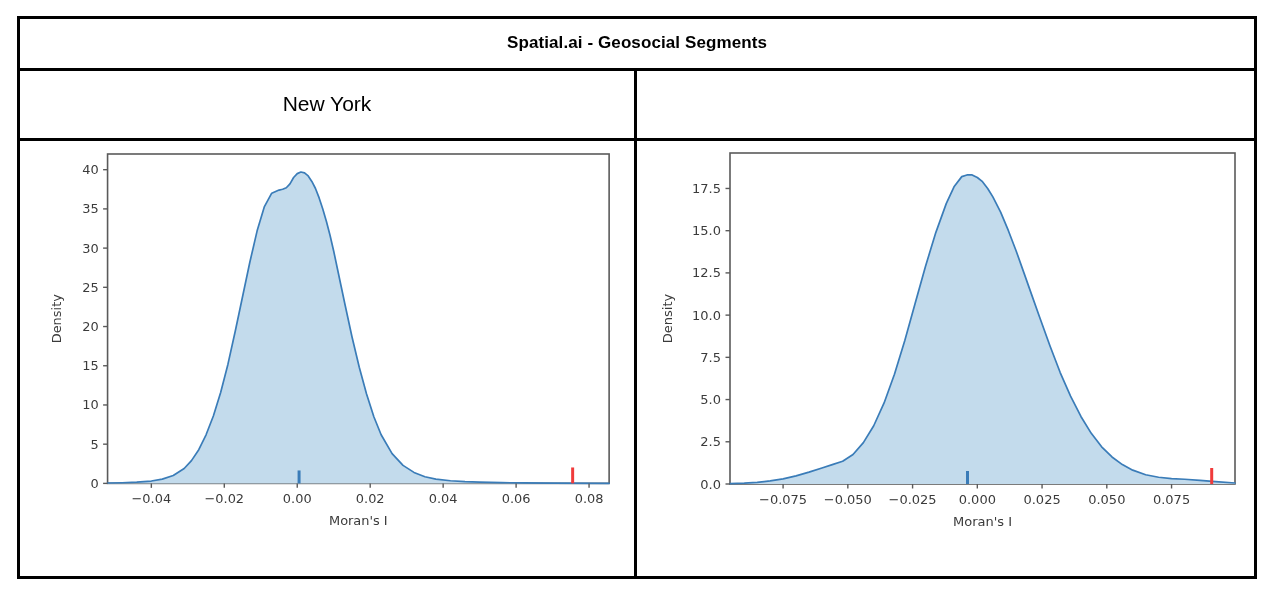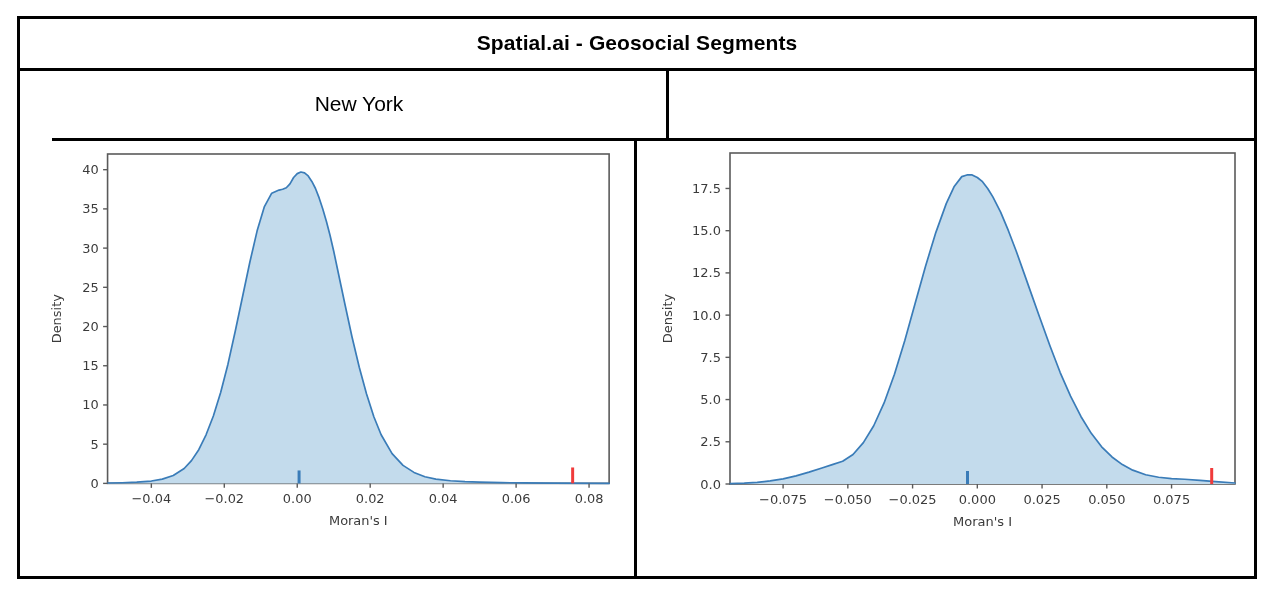--- a/index.html
+++ b/index.html
@@ -33,31 +33,30 @@
   }
   .row-title {
     height: 59px;
     border-bottom: 3px solid #000000;
     display: flex;
     align-items: center;
     justify-content: center;
     box-sizing: border-box;
   }
   .title-text {
-    font-size: 21px;
+    font-size: 17px;
     font-weight: bold;
     color: #000000;
     letter-spacing: 0.1px;
   }
   .row-cities {
     height: 80px;
     border-bottom: 3px solid #000000;
     display: flex;
     box-sizing: border-box;
-    margin-left: 32px;
   }
   .row-charts {
     flex: 1;
     display: flex;
     box-sizing: border-box;
   }
   .cell-left {
     width: 617px;
     border-right: 3px solid #000000;
     box-sizing: border-box;

